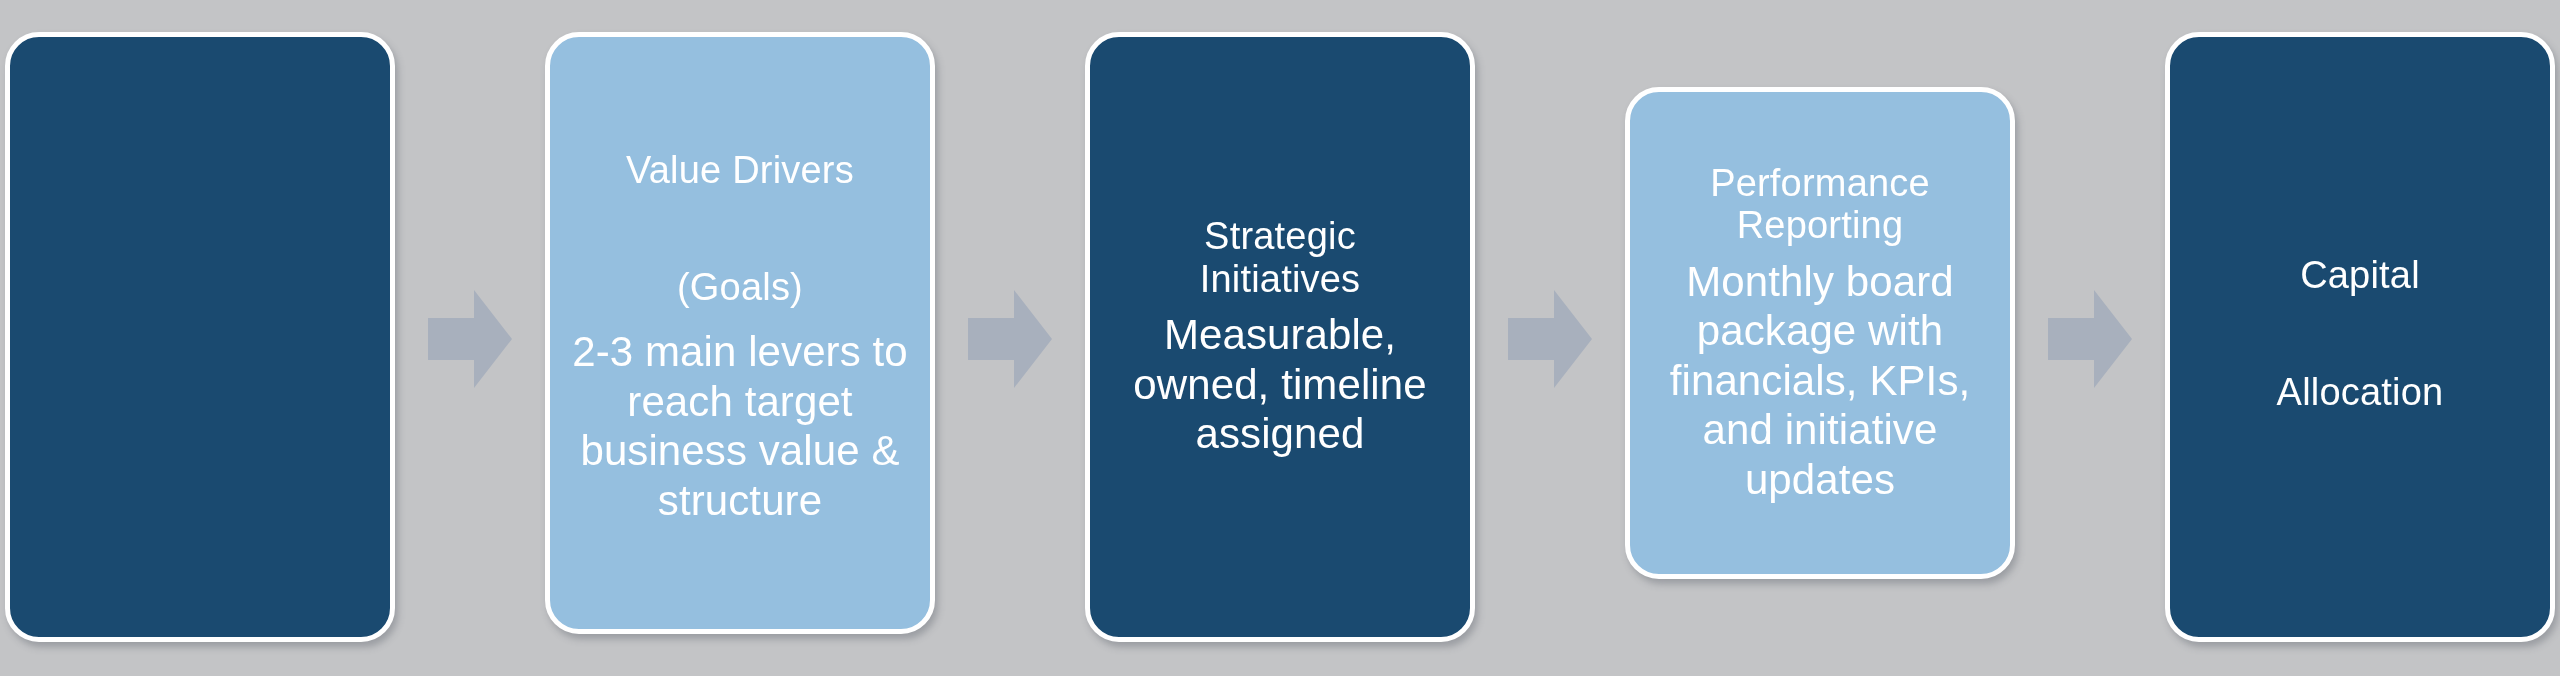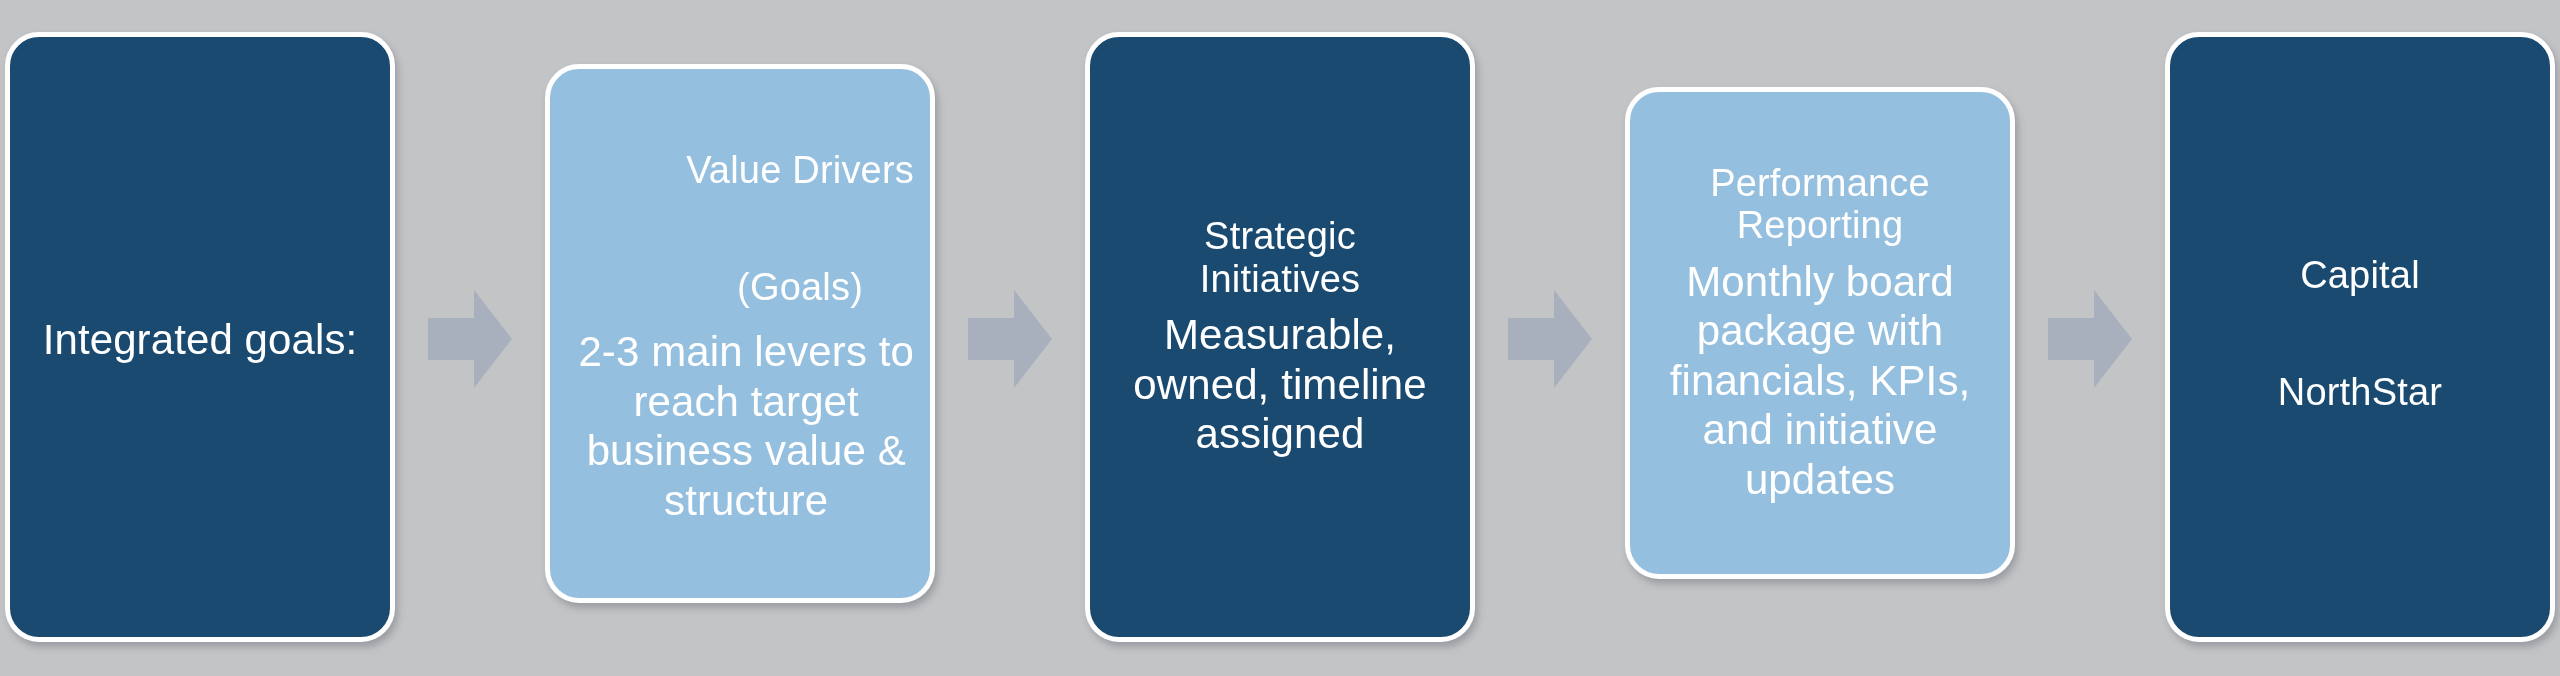--- a/index.html
+++ b/index.html
@@ -43,21 +43,21 @@
     justify-content: center;
     text-align: center;
     color: #ffffff;
     padding: 14px 16px;
   }
   .card.dark  { background: #1a4a70; }
   .card.light { background: #95bfdf; }
 
   
   .card.c1 { height: 610px; margin-top: -2px; }
-  .card.c2 { height: 539px; margin-top: -10px; align-items: flex-end; }
+  .card.c2 { height: 602px; margin-top: -10px; }
   .card.c3 { height: 610px; margin-top: -2px; }
   .card.c4 { height: 492px; margin-top: -10px; }
   .card.c5 { height: 610px; margin-top: -2px; }
 
   .card-title {
     font-size: 38px;
     line-height: 1.12;
     font-weight: 400;
     letter-spacing: 0.2px;
     white-space: pre-line;
@@ -87,21 +87,20 @@
   }
   .arrow svg { display: block; width: 84px; height: 98px; }
 </style>
 </head>
 <body>
 
 <div class="flow">
 
   <div class="card dark c1">
     <div class="title-gap-sm"></div>
-    <div class="card-body">Integrated goals:</div>
   </div>
 
   <div class="arrow">
     <svg viewBox="0 0 84 98" xmlns="http://www.w3.org/2000/svg" aria-hidden="true">
       <polygon points="0,28 46,28 46,0 84,49 46,98 46,70 0,70" fill="#a8b0bd"></polygon>
     </svg>
   </div>
 
   <div class="card light c2 spaced-title">
     <div class="card-title">Value Drivers
@@ -148,17 +147,17 @@
 
   <div class="arrow">
     <svg viewBox="0 0 84 98" xmlns="http://www.w3.org/2000/svg" aria-hidden="true">
       <polygon points="0,28 46,28 46,0 84,49 46,98 46,70 0,70" fill="#a8b0bd"></polygon>
     </svg>
   </div>
 
   <div class="card dark c5 spaced-title">
     <div class="card-title">Capital
 
-NorthStar</div>
+Allocation</div>
     <div class="title-gap-sm"></div>
   </div>
 
 </div>
 
 </body></html>

